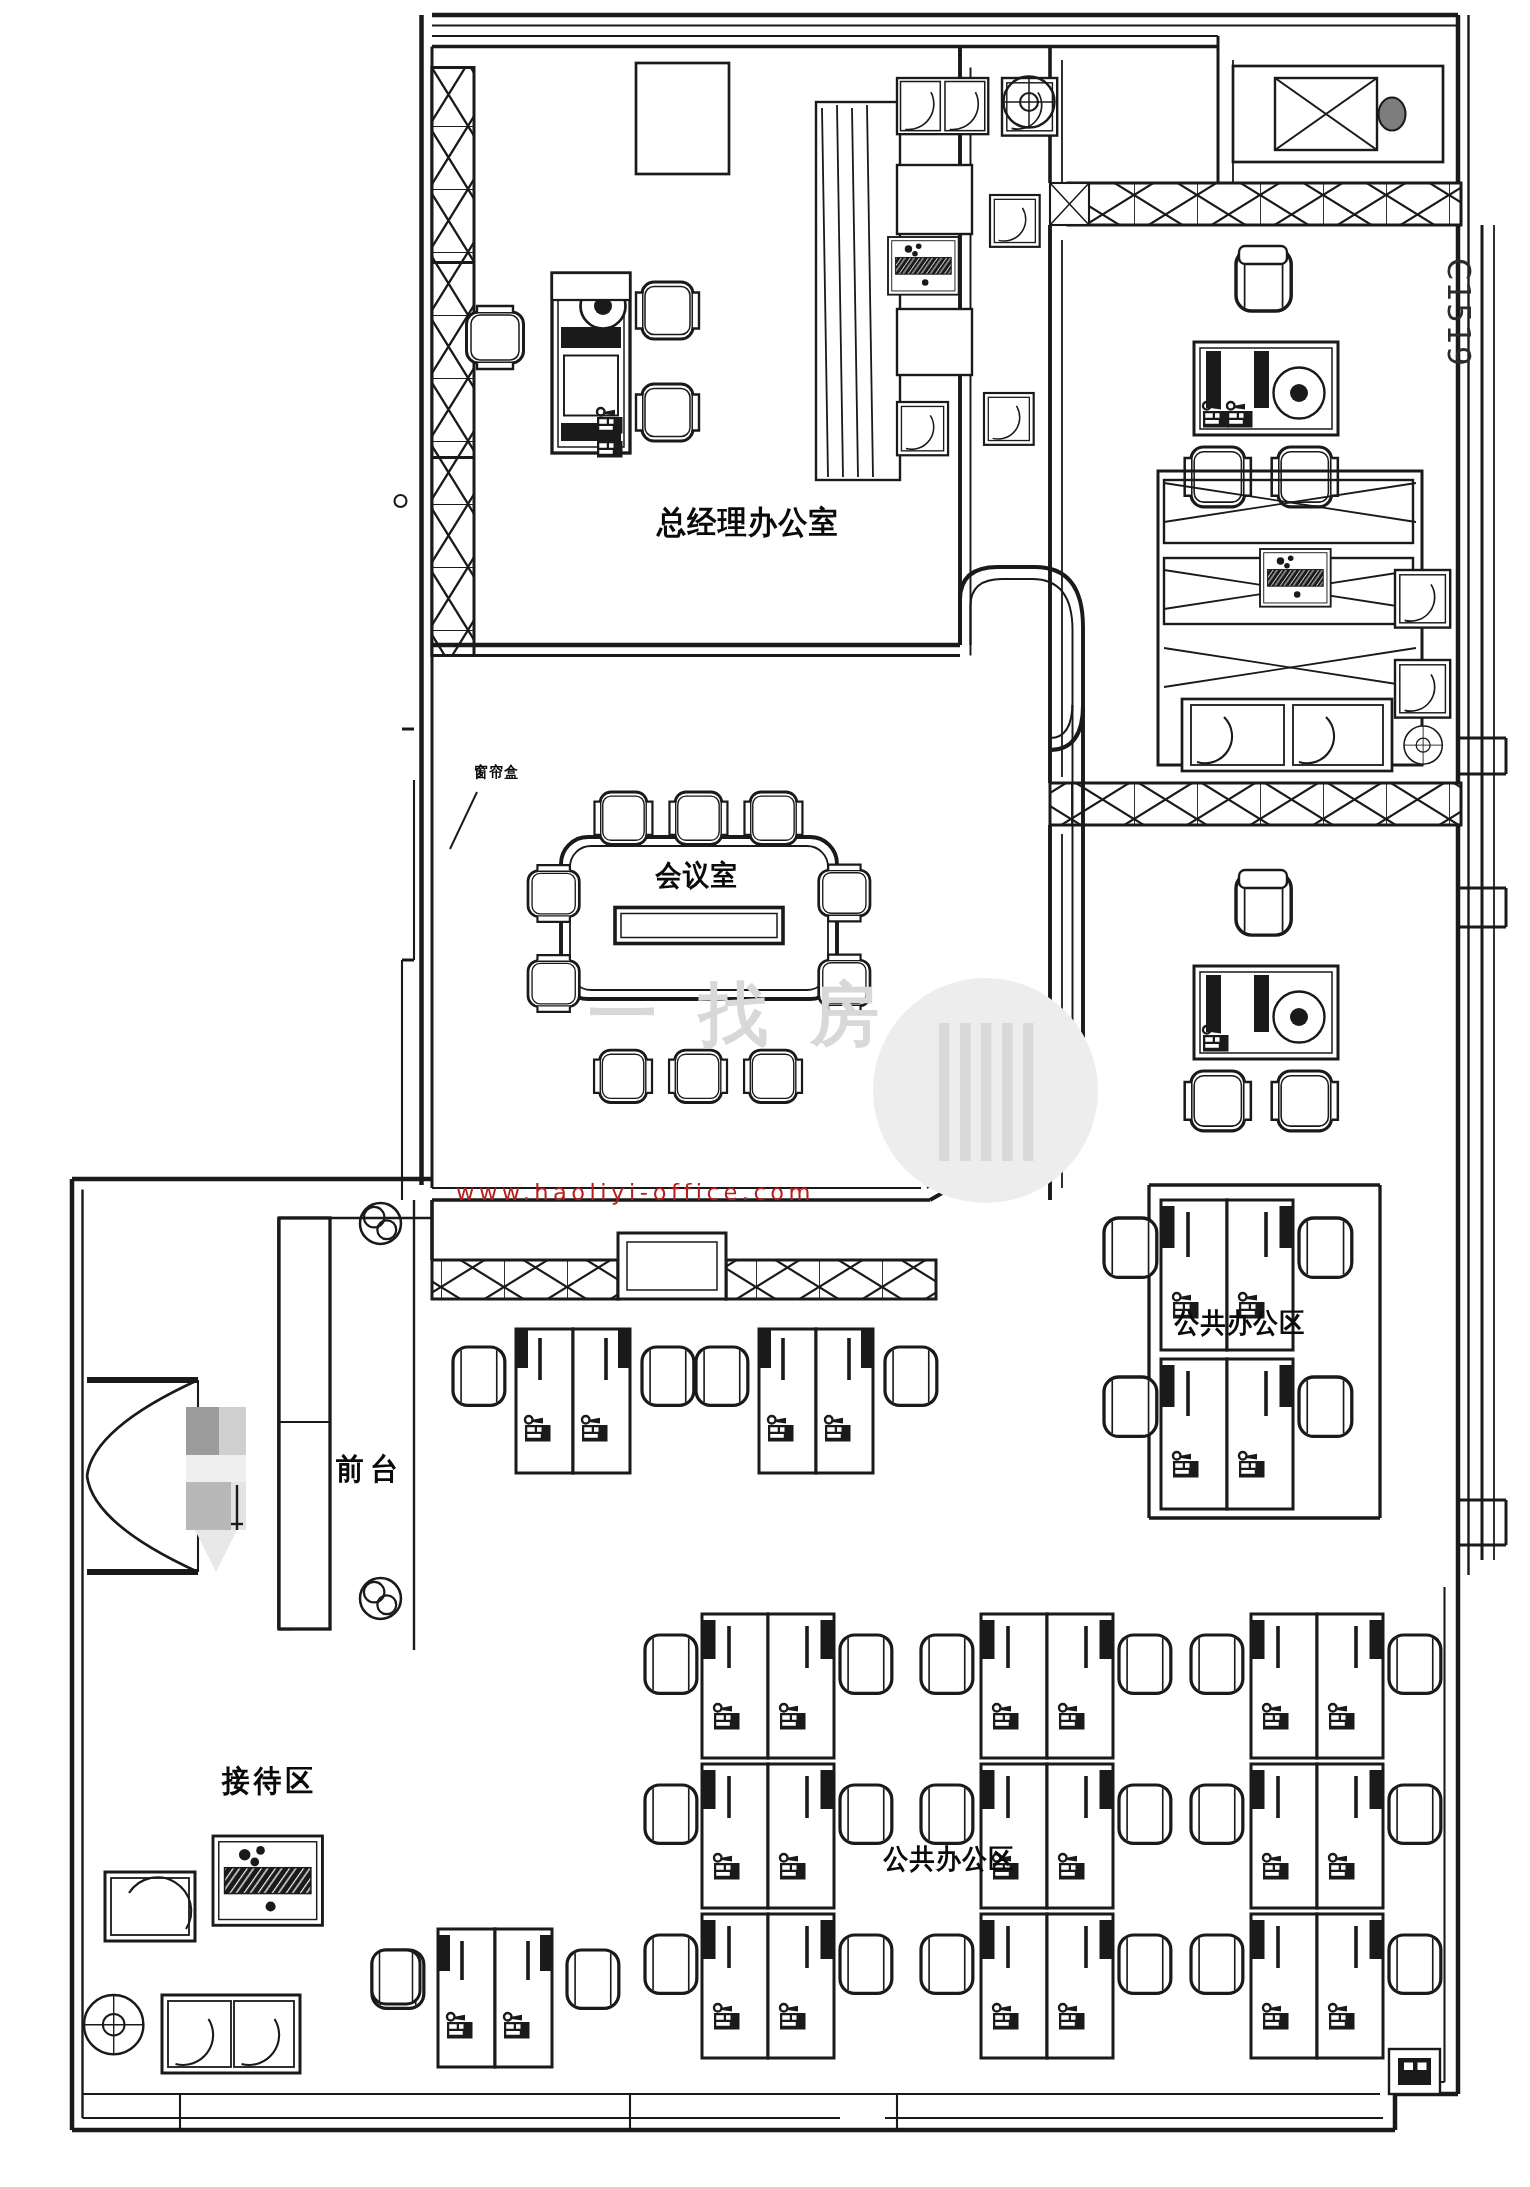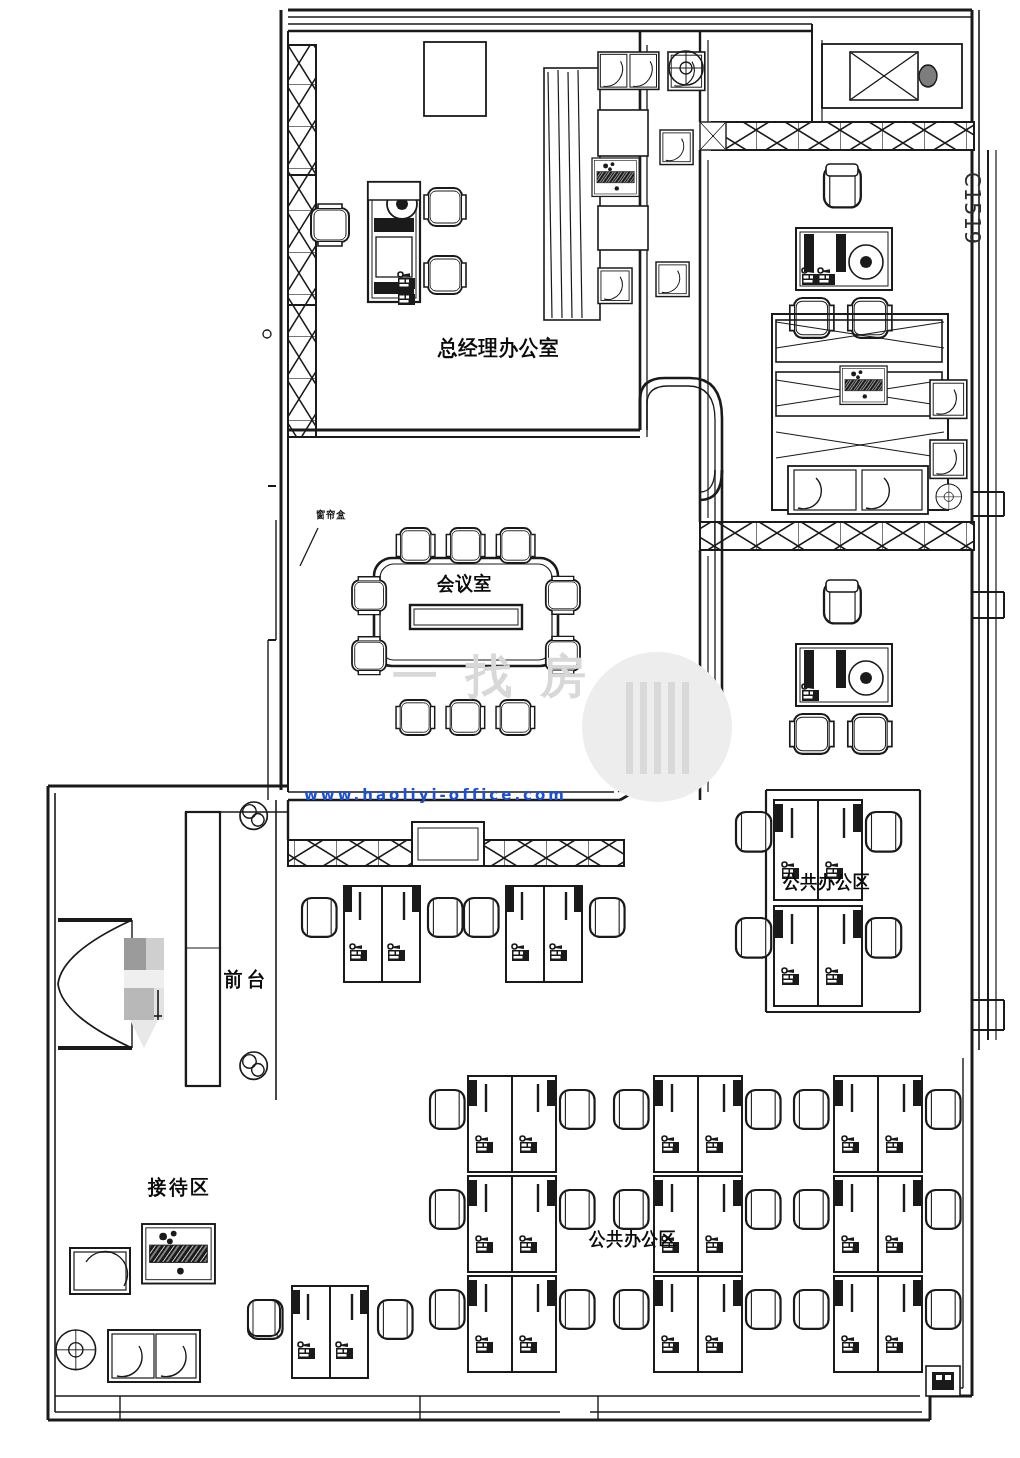--- a/index.html
+++ b/index.html
@@ -77,22 +77,22 @@
   }
   .wm-top {
     left: 96px; top: 6px;
     font-size: 46px;
     color: #d8d8d8;
     letter-spacing: 6px;
   }
   .wm-url {
     left: 8px; top: 146px;
     font-size: 15px;
-    font-weight: bold;
-    color: #1d4ed8;
+    font-weight: normal;
+    color: #b91c1c;
     letter-spacing: 3px;
   }
   .wm-badge {
     position: absolute;
     left: 286px; top: 12px;
     width: 150px; height: 150px;
     border-radius: 50%;
     background: #ededed;
   }
   .wm-bars {

